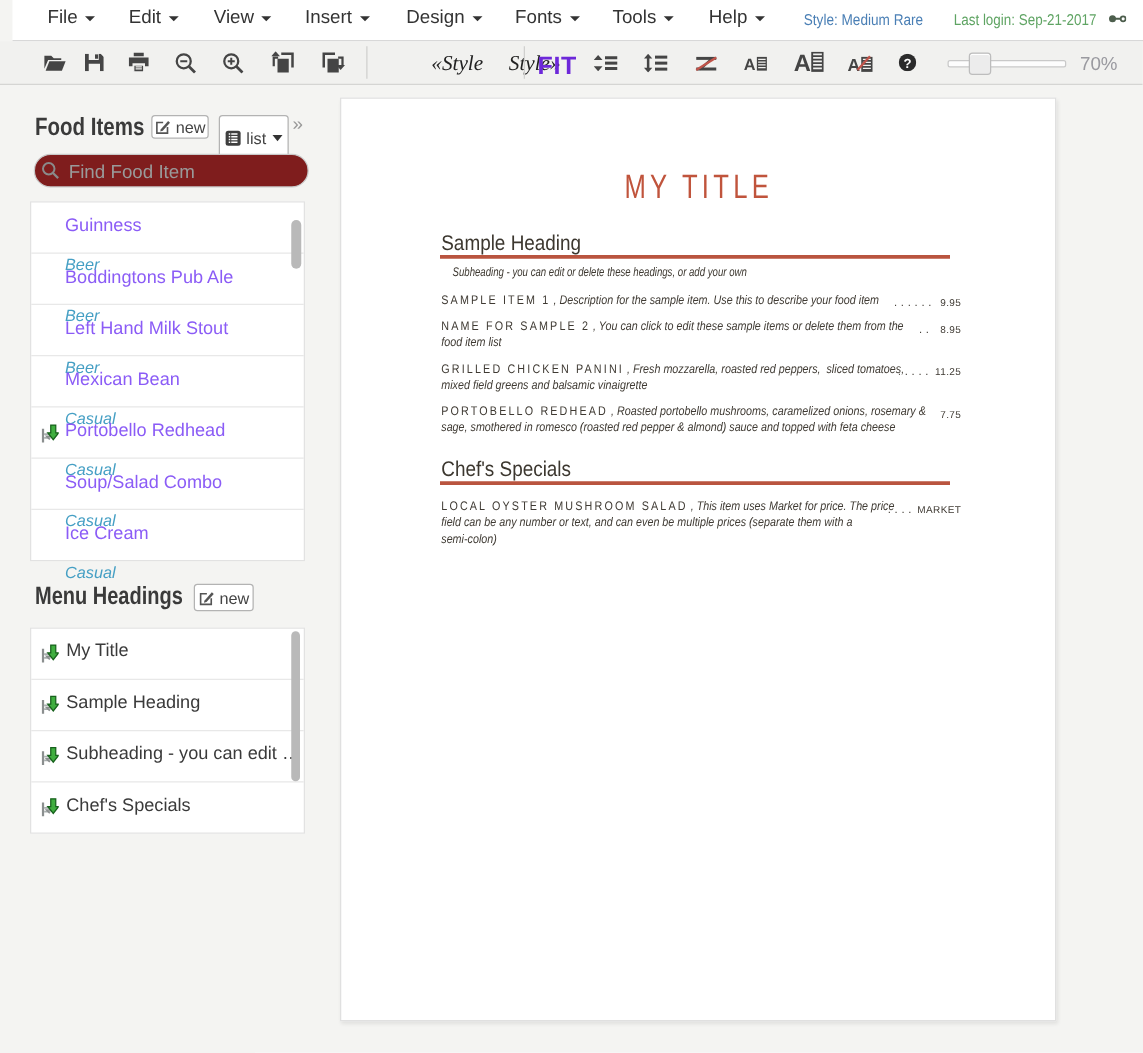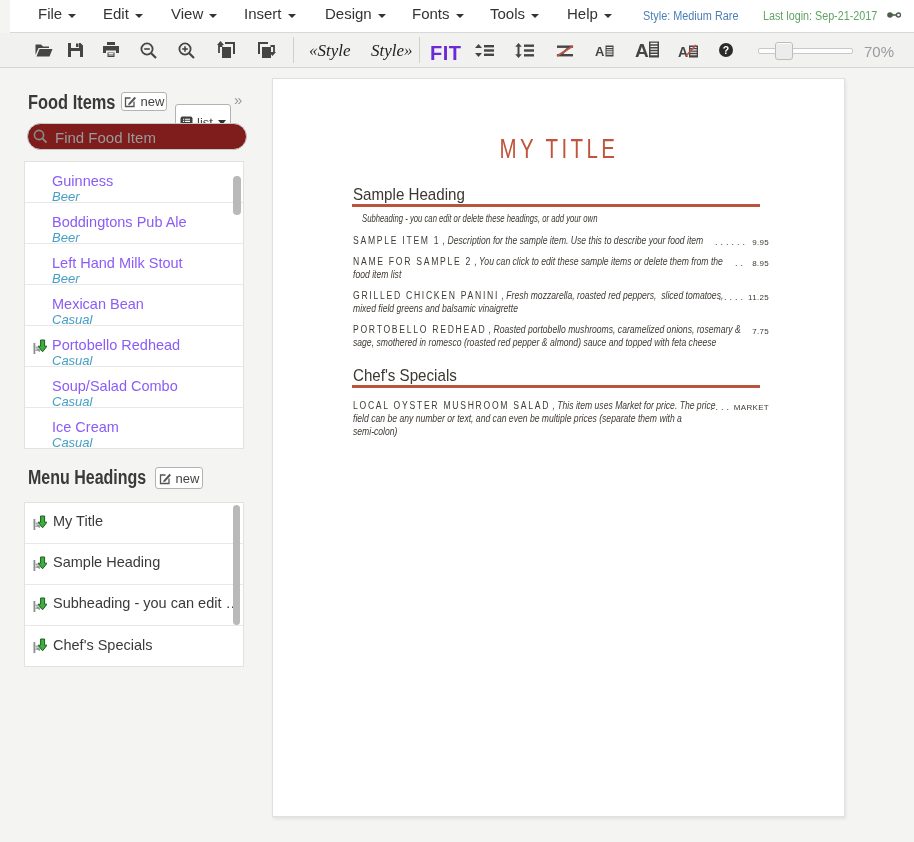--- a/index.html
+++ b/index.html
@@ -6,37 +6,37 @@
 html,body { width:914px; height:842px; overflow:hidden; background:#f4f4f2; font-family:"Liberation Sans", sans-serif; }
 
 #menubar { position:absolute; left:0; top:0; width:914px; height:33px; background:#fff; border-bottom:1px solid #d8d8d8;margin-left:10px; }
 .mitem { position:absolute; top:5px; font-size:15px; color:#333; }
 .caret { display:inline-block; width:0; height:0; border-left:4px solid transparent; border-right:4px solid transparent; border-top:4px solid #333; vertical-align:middle; margin-left:2px; margin-top:2px; }
 #stylelabel { position:absolute; left:633px; top:9px; font-size:12.5px; color:#4a7fb5; transform:scaleX(0.87); transform-origin:0 0; }
 #lastlogin { position:absolute; left:753px; top:9px; font-size:12.5px; color:#5fa463; transform:scaleX(0.86); transform-origin:0 0; }
 
 #toolbar { position:absolute; left:0; top:33px; width:914px; height:35px; background:#f1f1ef; border-bottom:1px solid #d5d5d3; }
 .tsep { position:absolute; top:4px; height:26px; width:1px; background:#d0d0ce; }
-.tstyle { position:absolute; top:8px; font-family:"Liberation Serif", serif; font-style:italic; font-size:17px; color:#222; }
+.tstyle { position:absolute; top:8px; font-family:"Liberation Serif", serif; font-style:italic; font-size:17px; color:#222;margin-left:36px; }
 #fit { position:absolute; left:430px; top:9px; font-size:20px; font-weight:bold; color:#6d28d9; letter-spacing:0.5px; }
 #zoompct { position:absolute; left:864px; top:10px; font-size:15px; color:#9a9aa0; }
 
 #foodtitle { position:absolute; left:28px; top:91px; font-size:20px; font-weight:bold; color:#3a3a3a; transform:scaleX(0.82); transform-origin:0 0; }
 #menuhtitle { position:absolute; left:28px; top:466px; font-size:20px; font-weight:bold; color:#3a3a3a; transform:scaleX(0.80); transform-origin:0 0; }
 .btn { position:absolute; background:#fff; border:1px solid #b3b3b3; border-radius:3px; font-size:13px; color:#444; display:flex; align-items:center; justify-content:center; gap:4px; }
 #chev { position:absolute; left:234px; top:91px; color:#999; font-size:15px; }
 #search { position:absolute; left:27px; top:123px; width:220px; height:27px; background:#7f1d1d; border:1px solid #c9c9c9; border-radius:13.5px; }
 #search .ph { position:absolute; left:27px; top:5px; font-size:15px; color:#9a9a9a; }
 .list { position:absolute; background:#fff; border:1px solid #e2e2e2; }
 #foodlist { left:24px; top:161px; width:220px; height:288px; }
 #headlist { left:24px; top:502px; width:220px; height:165px; }
 .row { position:relative; border-bottom:1px solid #e8e8e8; }
 .frow { height:41px; padding-left:27px; padding-top:12px; }
 .frow .nm { font-size:14.5px; color:#8b5cf6; line-height:15px; }
-.frow .cat { font-size:13px; font-style:italic; color:#459fc4; line-height:13px; margin-top:1px; }
+.frow .cat { font-size:13px; font-style:italic; color:#459fc4; line-height:13px; margin-top:16px; }
 .hrow { height:41px; padding-left:28px; padding-bottom:4px; display:flex; align-items:center; font-size:14.5px; color:#3a3a3a; white-space:nowrap; overflow:hidden; }
 .sb { position:absolute; width:7px; border-radius:4px; background:#b9b9b9; }
 
 #page { position:absolute; left:272px; top:78px; width:573px; height:739px; background:#fff; border:1px solid #e0e0e0; box-shadow:1px 2px 3px rgba(0,0,0,0.08); }
 #mytitle { position:absolute; left:0; top:55px; width:572px; text-align:center; font-size:27px; letter-spacing:4.5px; color:#c0543c; transform:scaleX(0.76); }
 .mh { position:absolute; left:80px; font-size:17px; color:#3c372f; transform:scaleX(0.89); transform-origin:0 0; }
 .mhline { position:absolute; left:79px; width:408px; height:3px; background:#b9543f; }
 .msub { position:absolute; left:89px; top:134px; font-size:10px; font-style:italic; color:#3c372f; white-space:nowrap; transform:scaleX(0.77); transform-origin:0 0; }
 .mi { position:absolute; left:80px; font-size:10px; font-style:italic; color:#3f3a33; line-height:13px; white-space:nowrap; transform:scaleX(0.86); transform-origin:0 0; }
 .mi .nm { font-style:normal; letter-spacing:2px; }
@@ -147,21 +147,21 @@
   </svg>
   <div style="position:absolute;left:758px;top:15px;width:95px;height:6px;background:#fdfdfd;border:1px solid #c9c9c9;border-radius:2px;"></div>
   <div style="position:absolute;left:775px;top:9px;width:18px;height:18px;background:#ececec;border:1px solid #bdbdbd;border-radius:3px;box-shadow:inset 0 1px 0 #fff;"></div>
   <span id="zoompct">70%</span>
 </div>
 <div id="foodtitle">Food Items</div>
 <div class="btn" style="left:121px;top:92px;width:46px;height:19px;"><svg width="13" height="13" viewBox="0 0 13 13">
       <path fill="none" stroke="#555" stroke-width="1.3" d="M10 6.5 L10 11.5 L1.5 11.5 L1.5 3 L6.5 3"></path>
       <path fill="#555" d="M4.5 8.5 L10.5 1.8 L12 3.2 L6.2 9.6 L4.2 10.2 Z"></path>
     </svg>new</div>
-<div class="btn" style="left:175px;top:104px;width:56px;height:36px;"><svg width="13" height="13" viewBox="0 0 13 13">
+<div class="btn" style="left:175px;top:92px;width:56px;height:36px;"><svg width="13" height="13" viewBox="0 0 13 13">
       <rect x="0.5" y="0.5" width="12" height="12" rx="2" fill="#3f3f3f"></rect>
       <path d="M3 3.2 h1.2 M5 3.2 h5 M3 5.4 h1.2 M5 5.4 h5 M3 7.6 h1.2 M5 7.6 h5 M3 9.8 h1.2 M5 9.8 h5" stroke="#fff" stroke-width="1.1"></path>
     </svg>list<span style="display:inline-block;width:0;height:0;border-left:4px solid transparent;border-right:4px solid transparent;border-top:5px solid #333;margin-left:1px;"></span></div>
 <div id="chev">»</div>
 <div id="search">
     <svg style="position:absolute;left:5px;top:5px" width="15" height="15" viewBox="0 0 15 15">
       <circle cx="6" cy="6" r="4.6" fill="none" stroke="#8a8a8a" stroke-width="1.6"></circle>
       <line x1="9.4" y1="9.4" x2="13.5" y2="13.5" stroke="#8a8a8a" stroke-width="1.8"></line>
     </svg>
     <span class="ph">Find Food Item</span>

